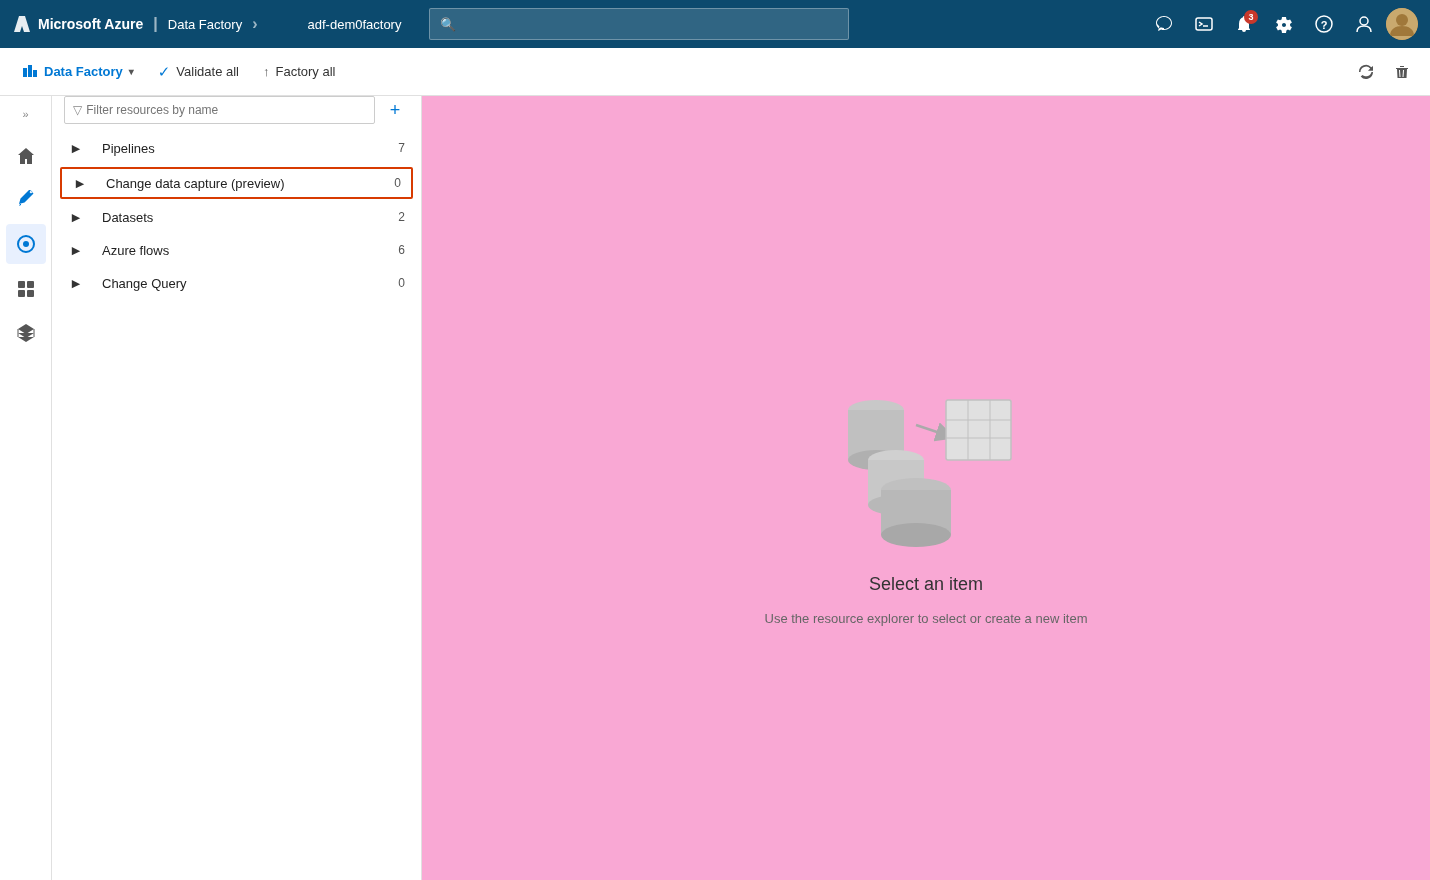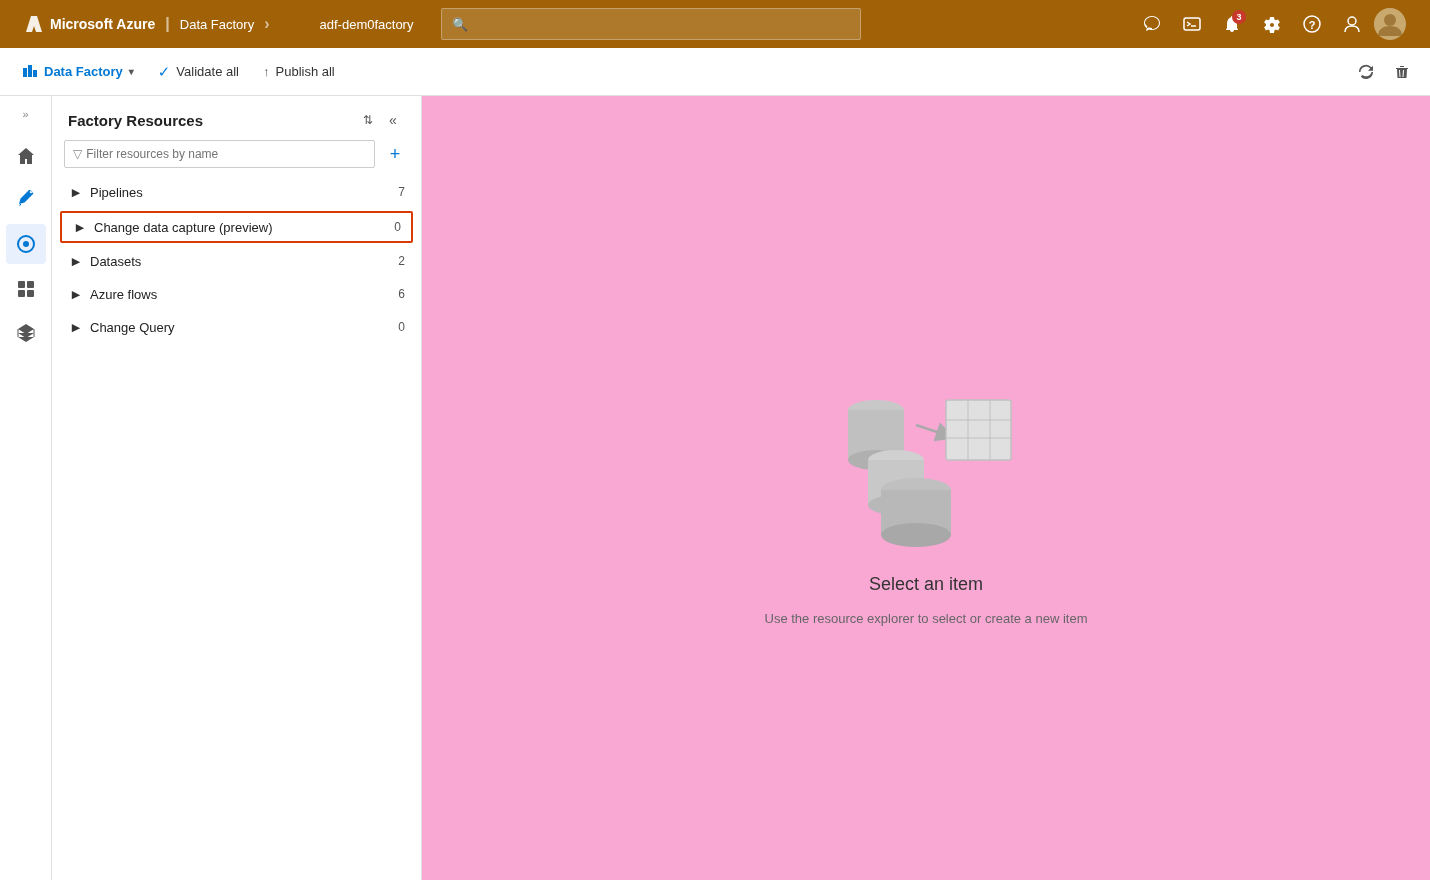--- a/index.html
+++ b/index.html
@@ -1,24 +1,24 @@
 <!DOCTYPE html>
 <html><head>
   <meta charset="utf-8">
   <style>
     * { margin: 0; padding: 0; box-sizing: border-box; }
     body { font-family: 'Segoe UI', Arial, sans-serif; font-size: 13px; background: #fff; width: 1430px; height: 880px; overflow: hidden; }
 
     
     .topbar {
-      background: #a16207;
+      background: #0c4a6e;
       height: 48px;
       display: flex;
       align-items: center;
-      padding: 0 24px;
+      padding: 0 12px;
       color: #fff;
       gap: 8px;
       position: relative;
       z-index: 10;
     }
     .topbar-brand {
       display: flex;
       align-items: center;
       gap: 6px;
       font-size: 14px;
@@ -282,20 +282,21 @@
       align-items: center;
       justify-content: center;
       margin-right: 6px;
       color: #333;
       font-size: 11px;
     }
     .resource-item .res-name {
       flex: 1;
       font-size: 13px;
       color: #222;
+      margin-left: 12px;
     }
     .resource-item.highlighted .res-name { font-weight: 500; }
     .resource-item .res-count {
       font-size: 12px;
       color: #555;
       min-width: 20px;
       text-align: right;
     }
 
     
@@ -407,21 +408,21 @@
     </span>
     <span>Data Factory</span>
     <span style="font-size:10px; color:#555;">▾</span>
   </button>
   <button class="subtoolbar-btn">
     <span style="color:#0078d4; font-size:15px;">✓</span>
     <span>Validate all</span>
   </button>
   <button class="subtoolbar-btn">
     <span style="color:#555; font-size:13px;">↑</span>
-    <span>Publish all</span>
+    <span>Factory all</span>
   </button>
 
   <div class="subtoolbar-right">
     <div class="subtoolbar-icon-btn" title="Refresh">
       <svg width="16" height="16" viewBox="0 0 16 16" fill="#555">
           <path d="M13.3 3.3A7 7 0 0 0 1 8h1.5A5.5 5.5 0 0 1 12.2 4.5l-2.2 2.2H15V2l-1.7 1.3zM15 8a7 7 0 0 1-12.3 4.6L4.5 11A5.5 5.5 0 0 0 13.5 8H15z"></path>
         </svg>
     </div>
     <div class="subtoolbar-icon-btn" title="Delete">
       <svg width="16" height="16" viewBox="0 0 16 16" fill="#555">
@@ -461,32 +462,20 @@
     </div>
     <div class="side-nav-item" title="Learn">
       <svg width="20" height="20" viewBox="0 0 20 20" fill="#555">
           <path d="M10 2L2 7l8 5 8-5-8-5zM2 11l8 5 8-5M2 15l8 5 8-5"></path>
           <path d="M2 7v8M18 7v8" stroke="#555" stroke-width="1" fill="none"></path>
         </svg>
     </div>
   </div>
 
   <div class="resources-panel">
-    <div class="resources-header">
-      <span class="resources-title">Factory Resources</span>
-      <div class="resources-header-icon" title="Sort">
-        <svg width="14" height="14" viewBox="0 0 14 14" fill="#555">
-            <path d="M1 3h12M3 7h8M5 11h4"></path>
-          </svg>
-        <span style="font-size:12px; color:#555;">⇅</span>
-      </div>
-      <div class="resources-header-icon" title="Collapse panel">
-        <span style="font-size:14px;">«</span>
-      </div>
-    </div>
 
     <div class="resources-filter">
       <div class="filter-input-wrap">
         <span class="filter-icon">▽</span>
         <input type="text" placeholder="Filter resources by name" style="">
       </div>
       <div class="add-btn" title="Add resource">
         <span>+</span>
       </div>
     </div>

